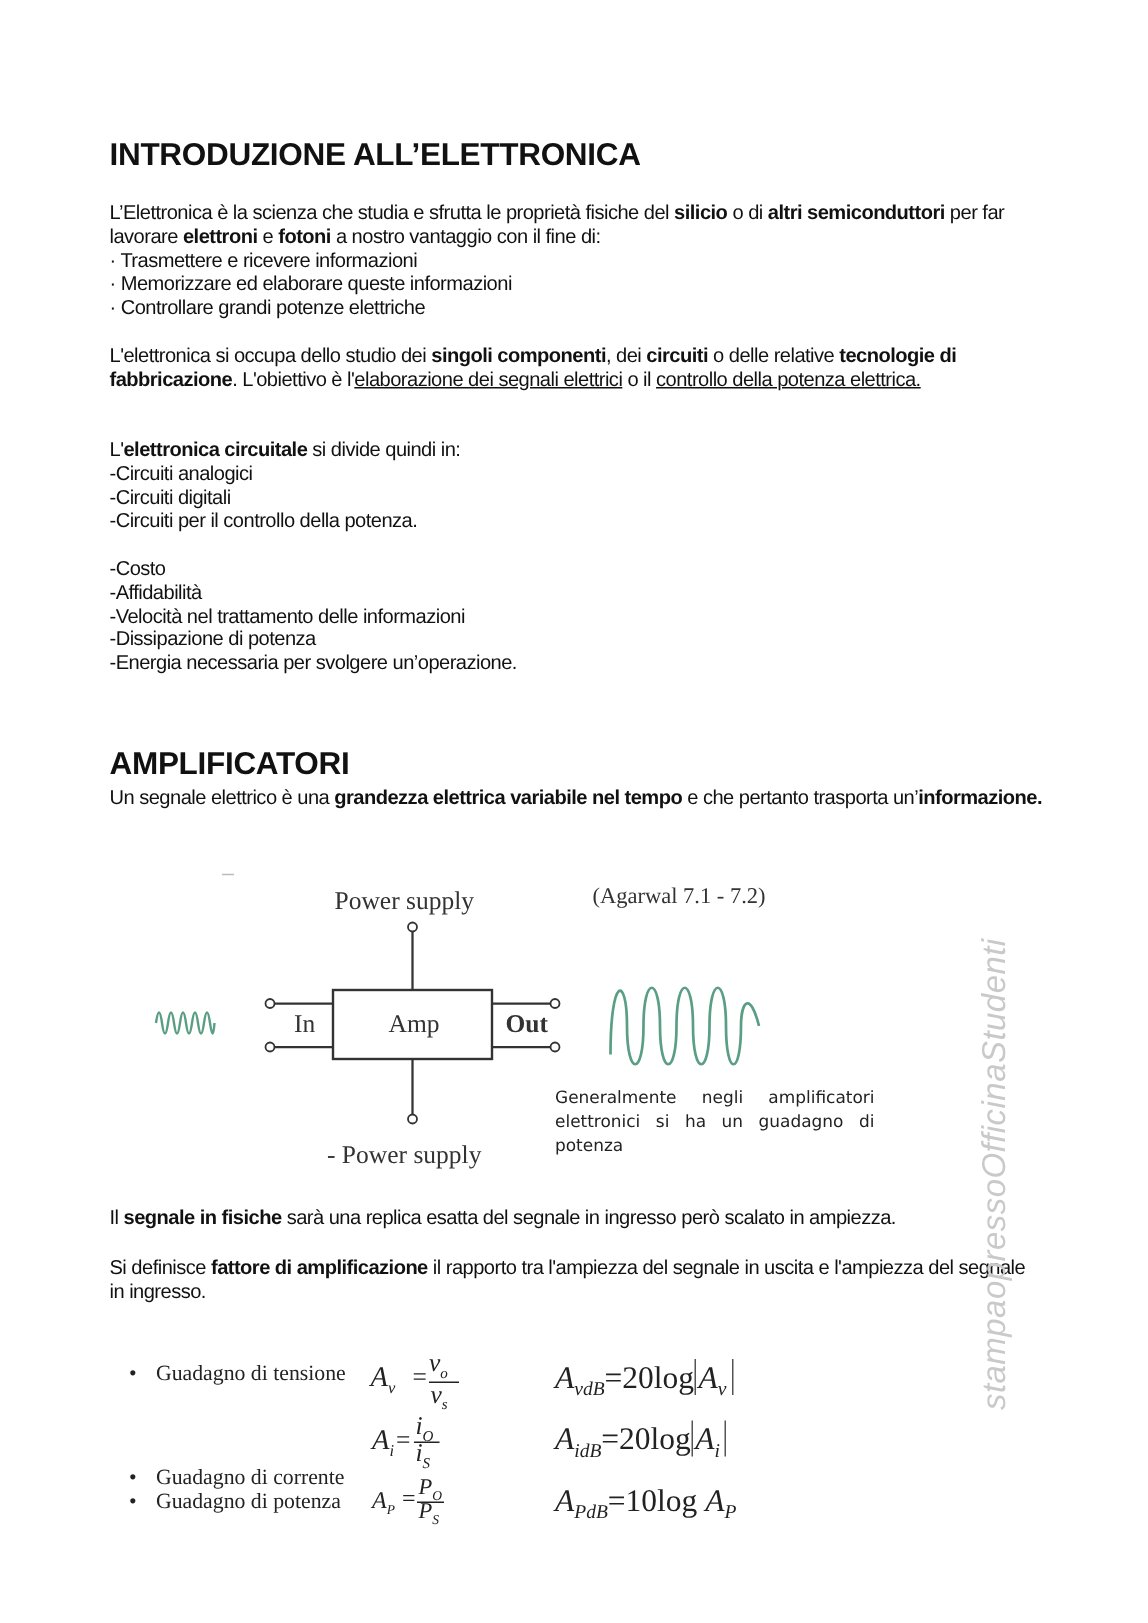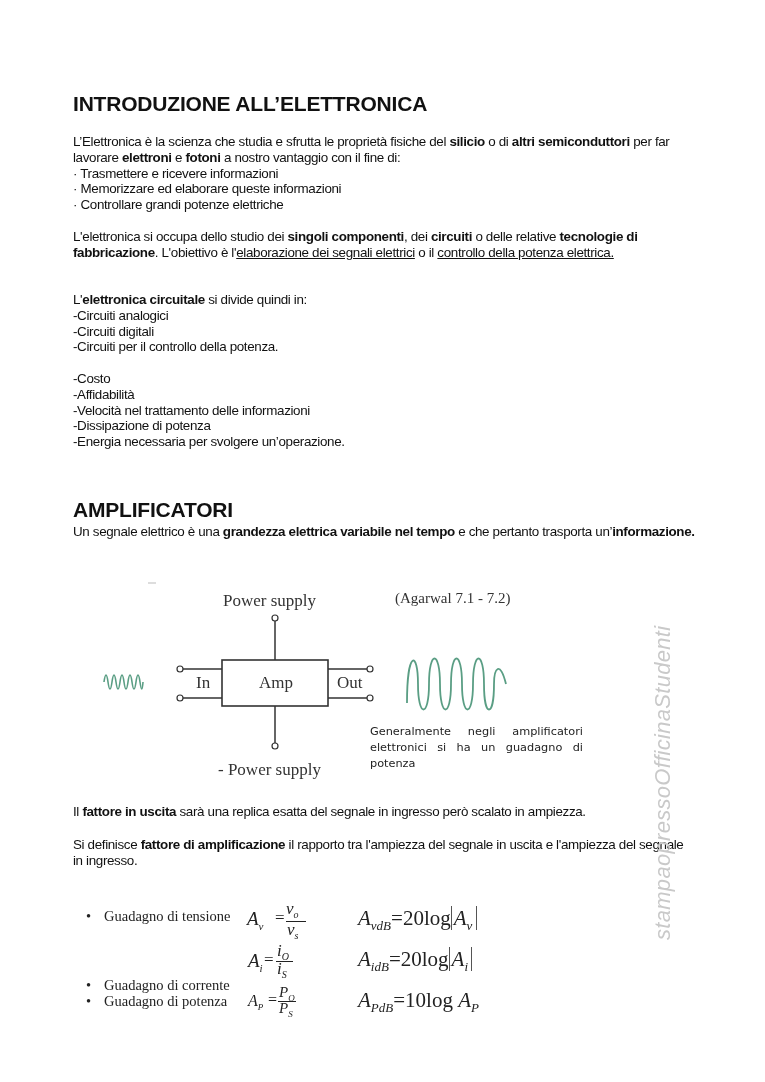--- a/index.html
+++ b/index.html
@@ -18,21 +18,21 @@
   u { text-decoration: underline; }
   .diagram-label { position: absolute; font-family: "Liberation Serif", serif; font-size: 17px; color: #333; white-space: nowrap; }
   .note { position: absolute; left: 370px; top: 724px; width: 213px; font-family: "DejaVu Sans", sans-serif; font-size: 11.3px; line-height: 16px; color: #222; text-align: justify; text-align-last: left; }
   .watermark {
     position: absolute; left: 650px; top: 940px; transform-origin: 0 0; transform: rotate(-90deg);
     font-family: "Liberation Sans", sans-serif; font-style: italic; font-size: 22px; color: #c9c9c9; white-space: nowrap; letter-spacing: 0.3px;
   }
   .formula-row { position: absolute; left: 86px; font-family: "Liberation Serif", serif; font-size: 14.5px; color: #222; white-space: nowrap; }
   .bullet-dot { display: inline-block; width: 18px; }
   .frac { position: absolute; font-family: "Liberation Serif", serif; font-style: italic; color: #222; }
-  .db { position: absolute; left: 358px; font-family: "Liberation Serif", serif; font-size: 21px; color: #222; white-space: nowrap; }
+  .db { position: absolute; left: 370px; font-family: "Liberation Serif", serif; font-size: 21px; color: #222; white-space: nowrap; }
   .db sub { font-size: 13px; font-style: italic; vertical-align: -5px; }
 </style>
 </head>
 <body>
 
 <h1 style="left:73px; top:92px;">INTRODUZIONE ALL’ELETTRONICA</h1>
 
 <div class="para" style="top:134px;">
   <p>
     <span>L’Elettronica è la scienza che studia e sfrutta le proprietà fisiche del </span><b>silicio</b><span> o di </span><b>altri semiconduttori</b><span> per far lavorare </span><b>elettroni</b><span> e </span><b>fotoni</b><span> a nostro vantaggio con il fine di:</span>
@@ -93,27 +93,27 @@
     <circle cx="370" cy="669" r="3" fill="#fff" stroke="#333" stroke-width="1.2"></circle>
     <circle cx="370" cy="698" r="3" fill="#fff" stroke="#333" stroke-width="1.2"></circle>
 
     <path d="M407,703 C407,650 418,650 418,684 C418,718 429,718 429,684 C429,650 440,650 440,684 C440,718 451,718 451,684 C451,650 462,650 462,684 C462,718 473,718 473,684 C473,650 484,650 484,684 C484,718 494,718 494,684 C494,668 500,660 506,684" fill="none" stroke="#5a9e84" stroke-width="1.8"></path>
   </svg>
 
   <span class="diagram-label" style="left:223px; top:591px;">Power supply</span>
   <span class="diagram-label" style="left:218px; top:760px;">- Power supply</span>
   <span class="diagram-label" style="left:196px; top:673px;">In</span>
   <span class="diagram-label" style="left:259px; top:673px;">Amp</span>
-  <span class="diagram-label" style="left:337px; top:673px;">Out</span>
+  <span class="diagram-label" style="left:337px; top:673px;font-weight:bold;">Out</span>
   <span class="diagram-label" style="left:395px; top:590px; font-size:15px;">(Agarwal 7.1  - 7.2)</span>
   <div class="note">Generalmente negli amplificatori elettronici si ha un guadagno di potenza</div>
 </div>
 
 <div class="para" style="top:804px;">
-  <p><span>Il </span><b>fattore in uscita</b><span> sarà una replica esatta del segnale in ingresso però scalato in ampiezza.</span></p>
+  <p><span>Il </span><b>segnale in fisiche</b><span> sarà una replica esatta del segnale in ingresso però scalato in ampiezza.</span></p>
 </div>
 
 <div class="para" style="top:837px; width:620px;">
   <p><span>Si definisce </span><b>fattore di amplificazione</b><span> il rapporto tra l'ampiezza del segnale in uscita e l'ampiezza del segnale in ingresso.</span></p>
 </div>
 
 <div>
 
   <div class="formula-row" style="top:908px;">
     <span class="bullet-dot">•</span><span>Guadagno di tensione</span>

